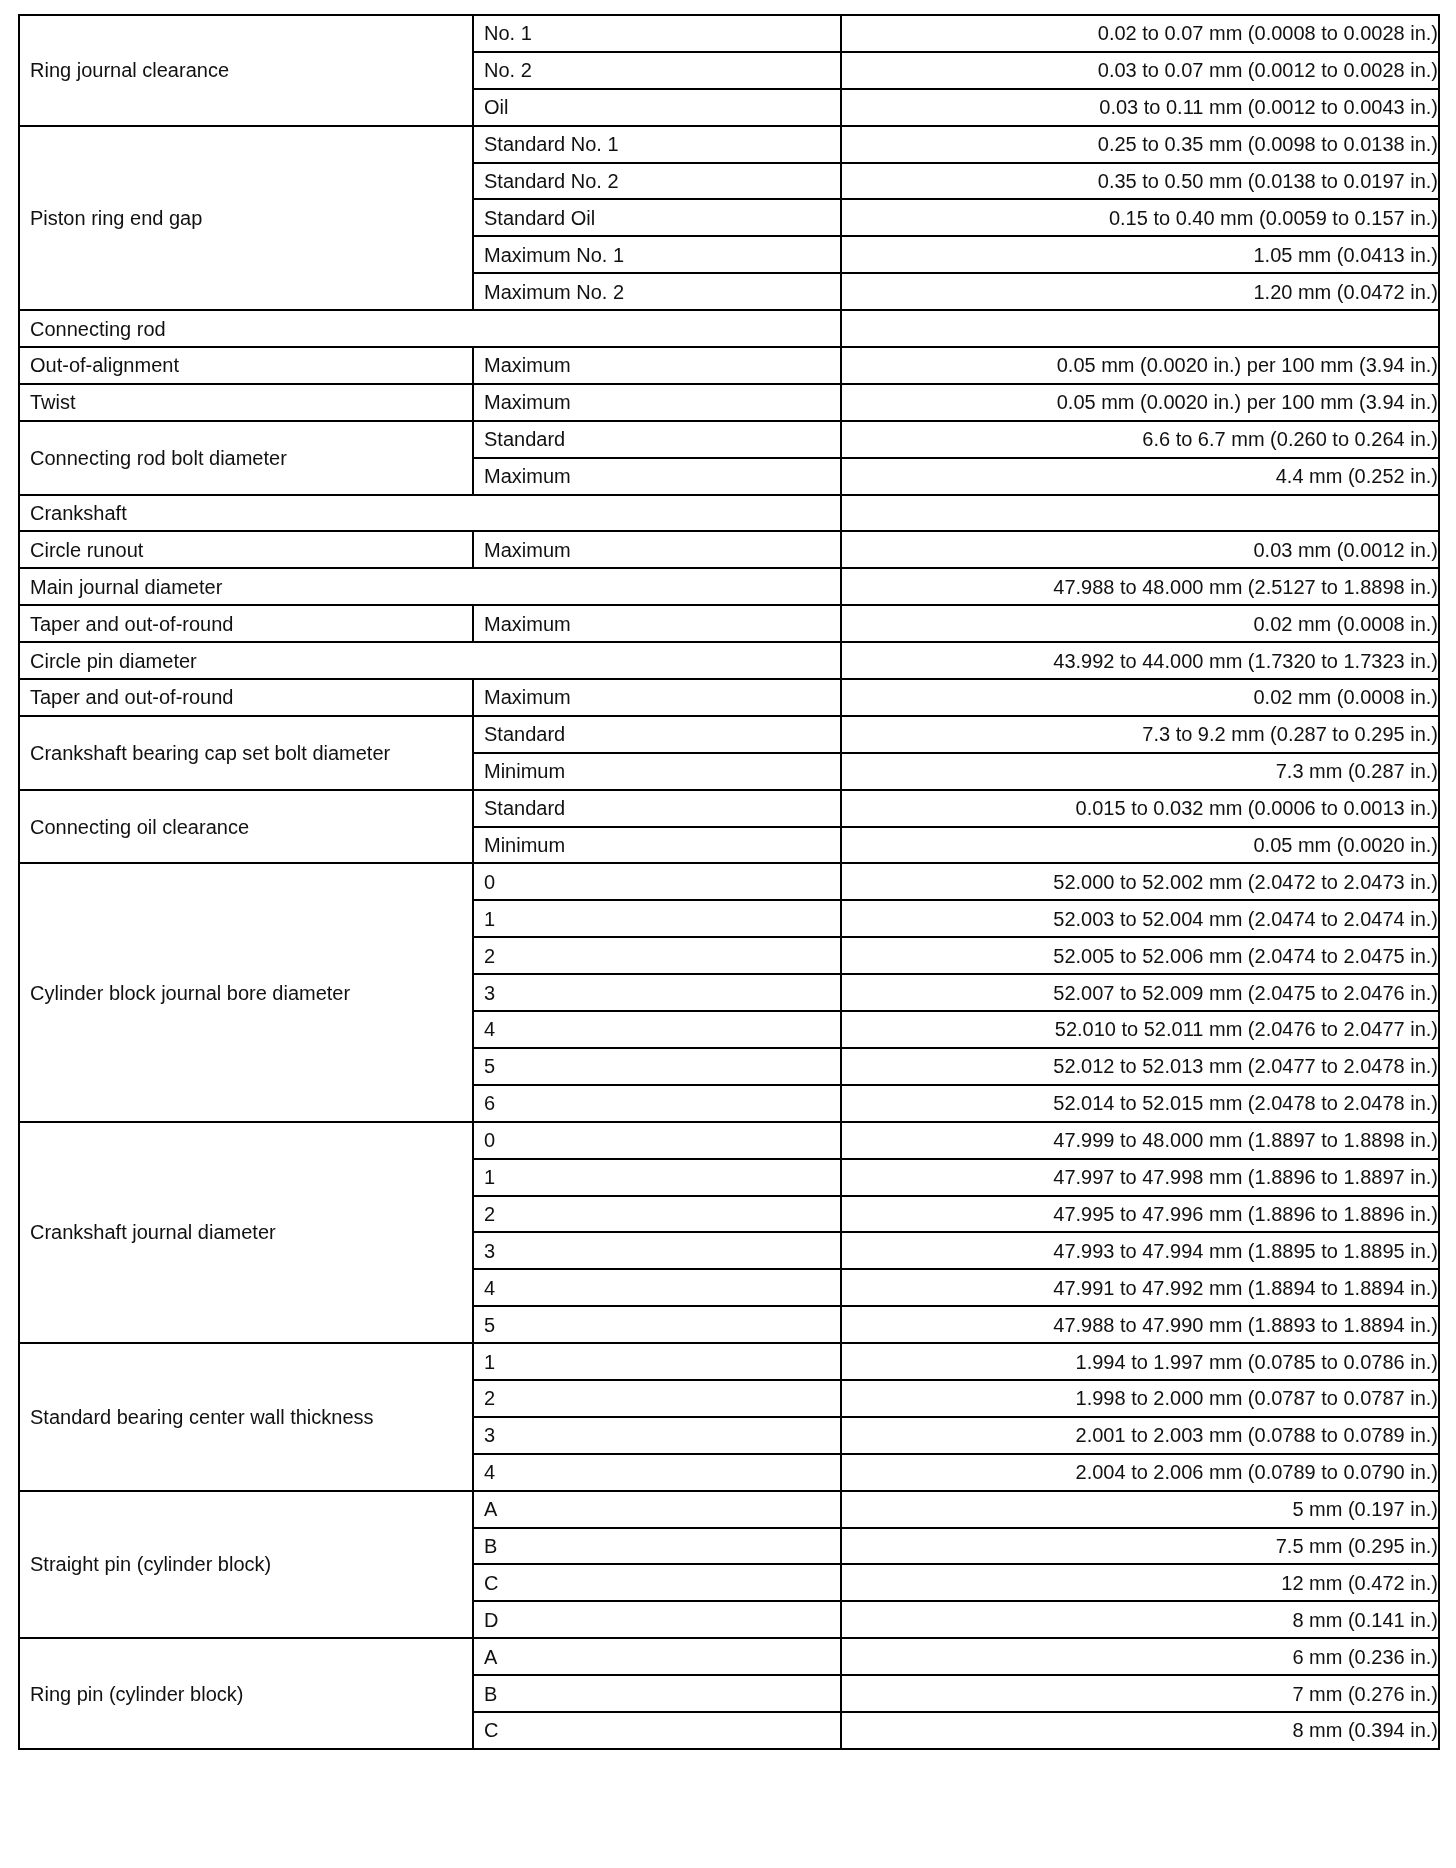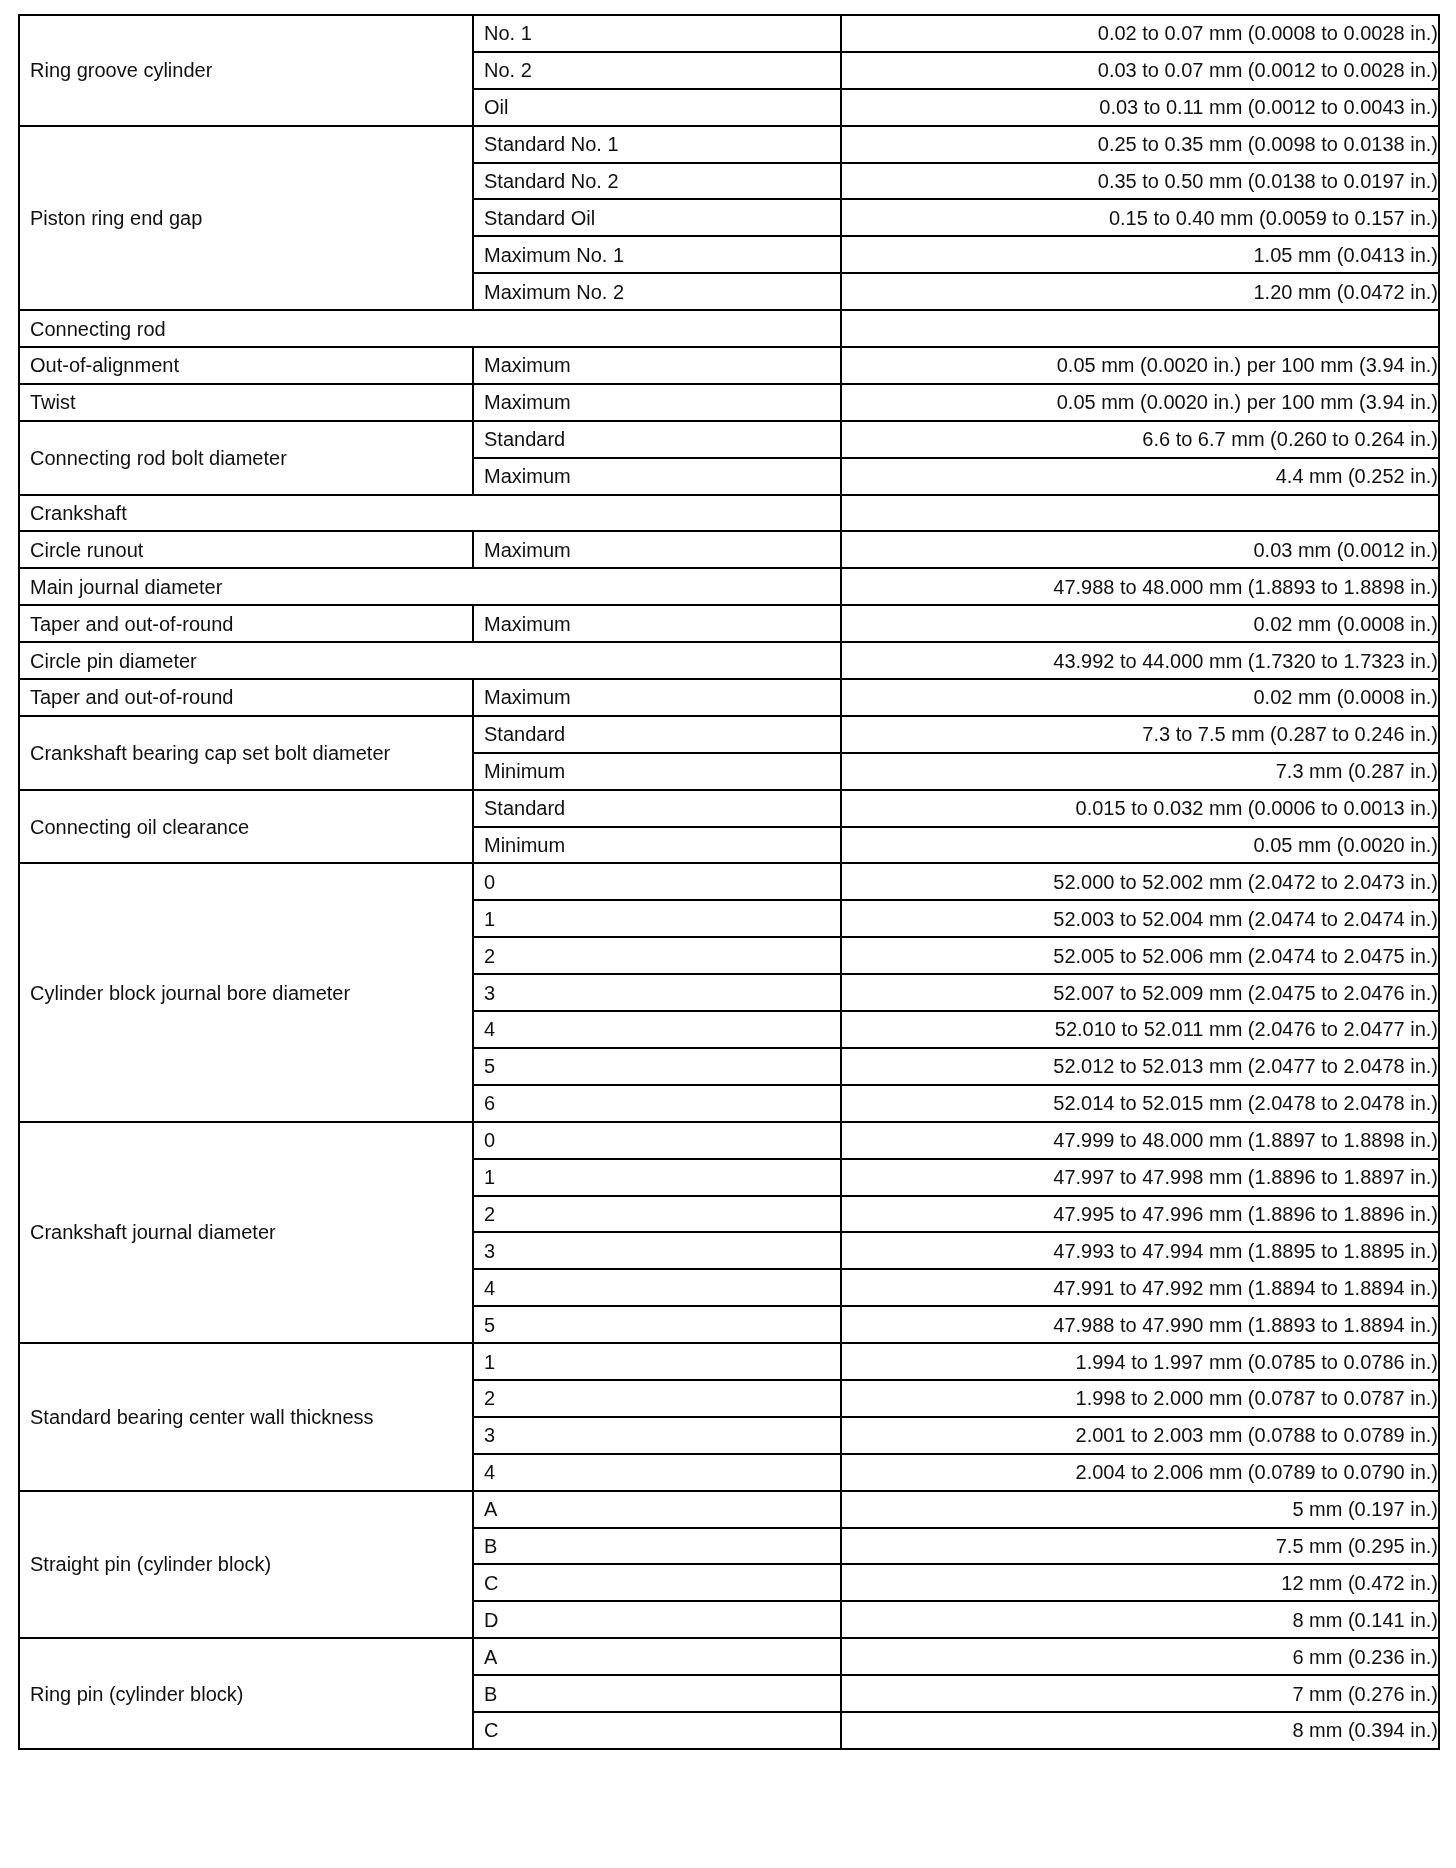--- a/index.html
+++ b/index.html
@@ -33,21 +33,21 @@
 <body>
 
 <table class="spec-table">
   <colgroup>
       <col class="c1">
       <col class="c2">
       <col class="c3">
     </colgroup>
   <tbody id="spec-body">
       <tr>
-        <td class="item" rowspan="3">Ring groove cylinder</td>
+        <td class="item" rowspan="3">Ring journal clearance</td>
         <td class="cond">No. 1</td>
         <td class="val">0.02 to 0.07 mm (0.0008 to 0.0028 in.)</td>
       </tr>
       <tr>
         <td class="cond">No. 2</td>
         <td class="val">0.03 to 0.07 mm (0.0012 to 0.0028 in.)</td>
       </tr>
       <tr>
         <td class="cond">Oil</td>
         <td class="val">0.03 to 0.11 mm (0.0012 to 0.0043 in.)</td>
@@ -100,40 +100,40 @@
         <td class="item" colspan="2">Crankshaft</td>
         <td class="val"></td>
       </tr>
       <tr>
         <td class="item">Circle runout</td>
         <td class="cond">Maximum</td>
         <td class="val">0.03 mm (0.0012 in.)</td>
       </tr>
       <tr>
         <td class="item" colspan="2">Main journal diameter</td>
-        <td class="val">47.988 to 48.000 mm (1.8893 to 1.8898 in.)</td>
+        <td class="val">47.988 to 48.000 mm (2.5127 to 1.8898 in.)</td>
       </tr>
       <tr>
         <td class="item">Taper and out-of-round</td>
         <td class="cond">Maximum</td>
         <td class="val">0.02 mm (0.0008 in.)</td>
       </tr>
       <tr>
         <td class="item" colspan="2">Circle pin diameter</td>
         <td class="val">43.992 to 44.000 mm (1.7320 to 1.7323 in.)</td>
       </tr>
       <tr>
         <td class="item">Taper and out-of-round</td>
         <td class="cond">Maximum</td>
         <td class="val">0.02 mm (0.0008 in.)</td>
       </tr>
       <tr>
         <td class="item" rowspan="2">Crankshaft bearing cap set bolt diameter</td>
         <td class="cond">Standard</td>
-        <td class="val">7.3 to 7.5 mm (0.287 to 0.246 in.)</td>
+        <td class="val">7.3 to 9.2 mm (0.287 to 0.295 in.)</td>
       </tr>
       <tr>
         <td class="cond">Minimum</td>
         <td class="val">7.3 mm (0.287 in.)</td>
       </tr>
       <tr>
         <td class="item" rowspan="2">Connecting oil clearance</td>
         <td class="cond">Standard</td>
         <td class="val">0.015 to 0.032 mm (0.0006 to 0.0013 in.)</td>
       </tr>

